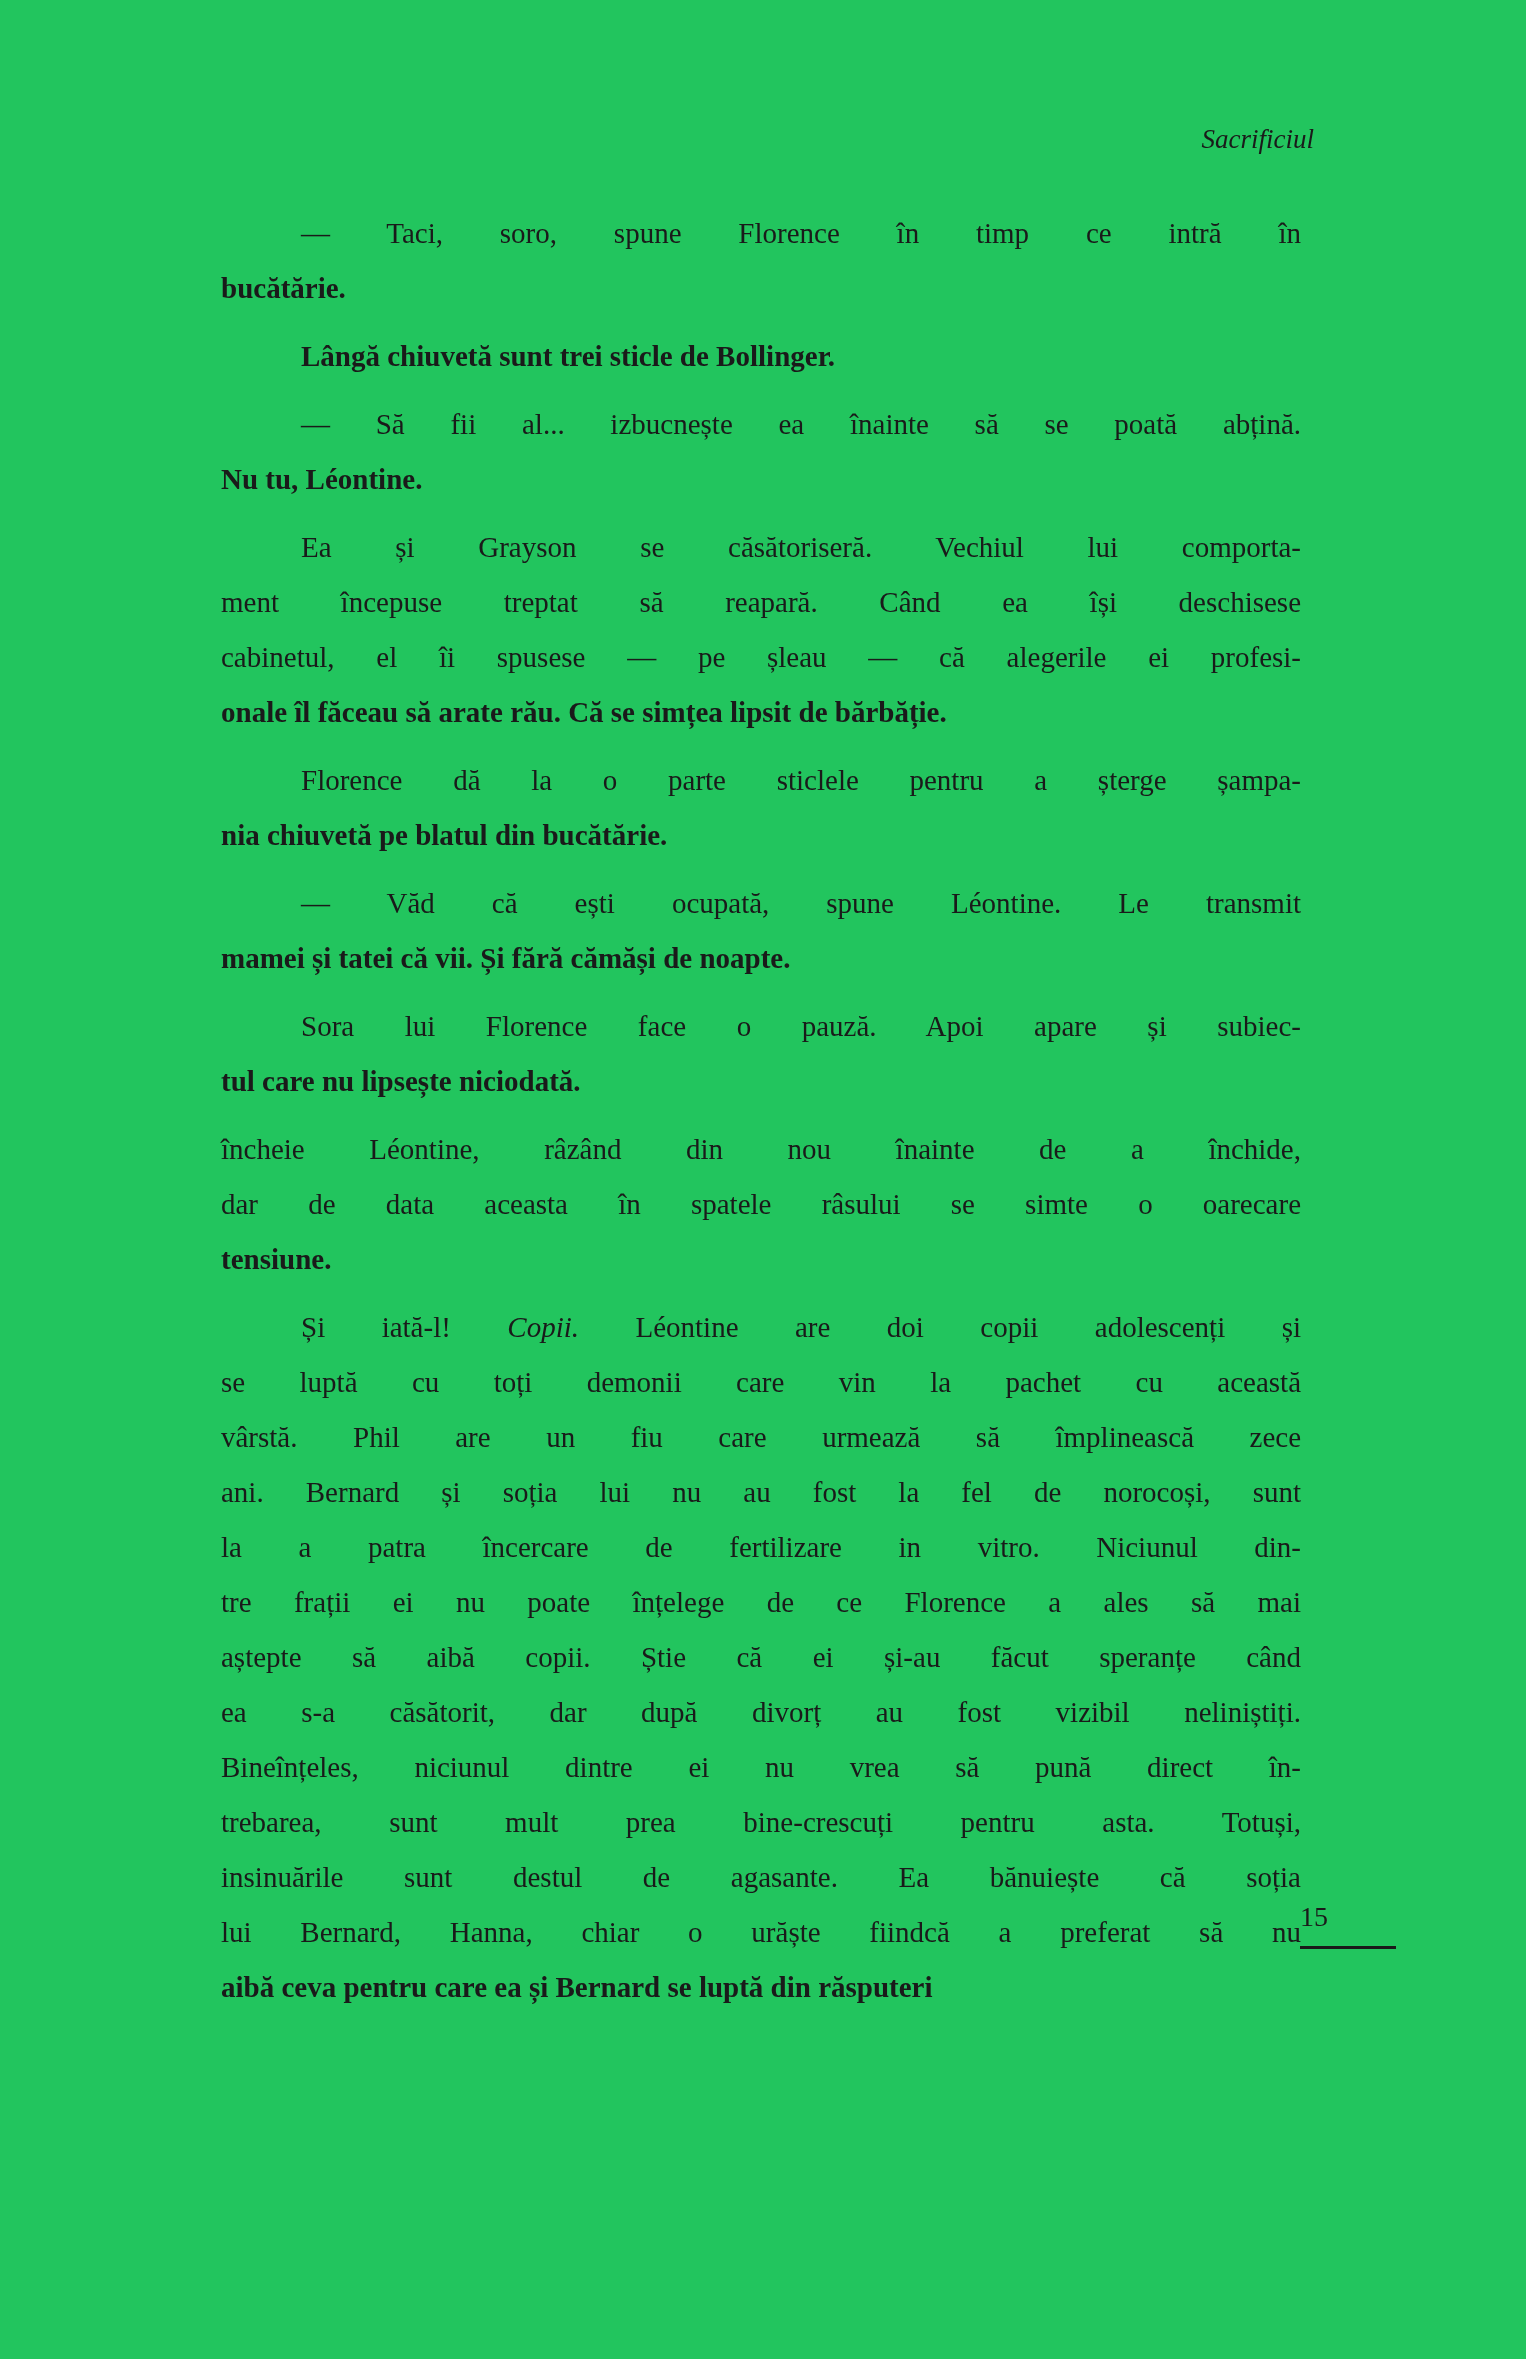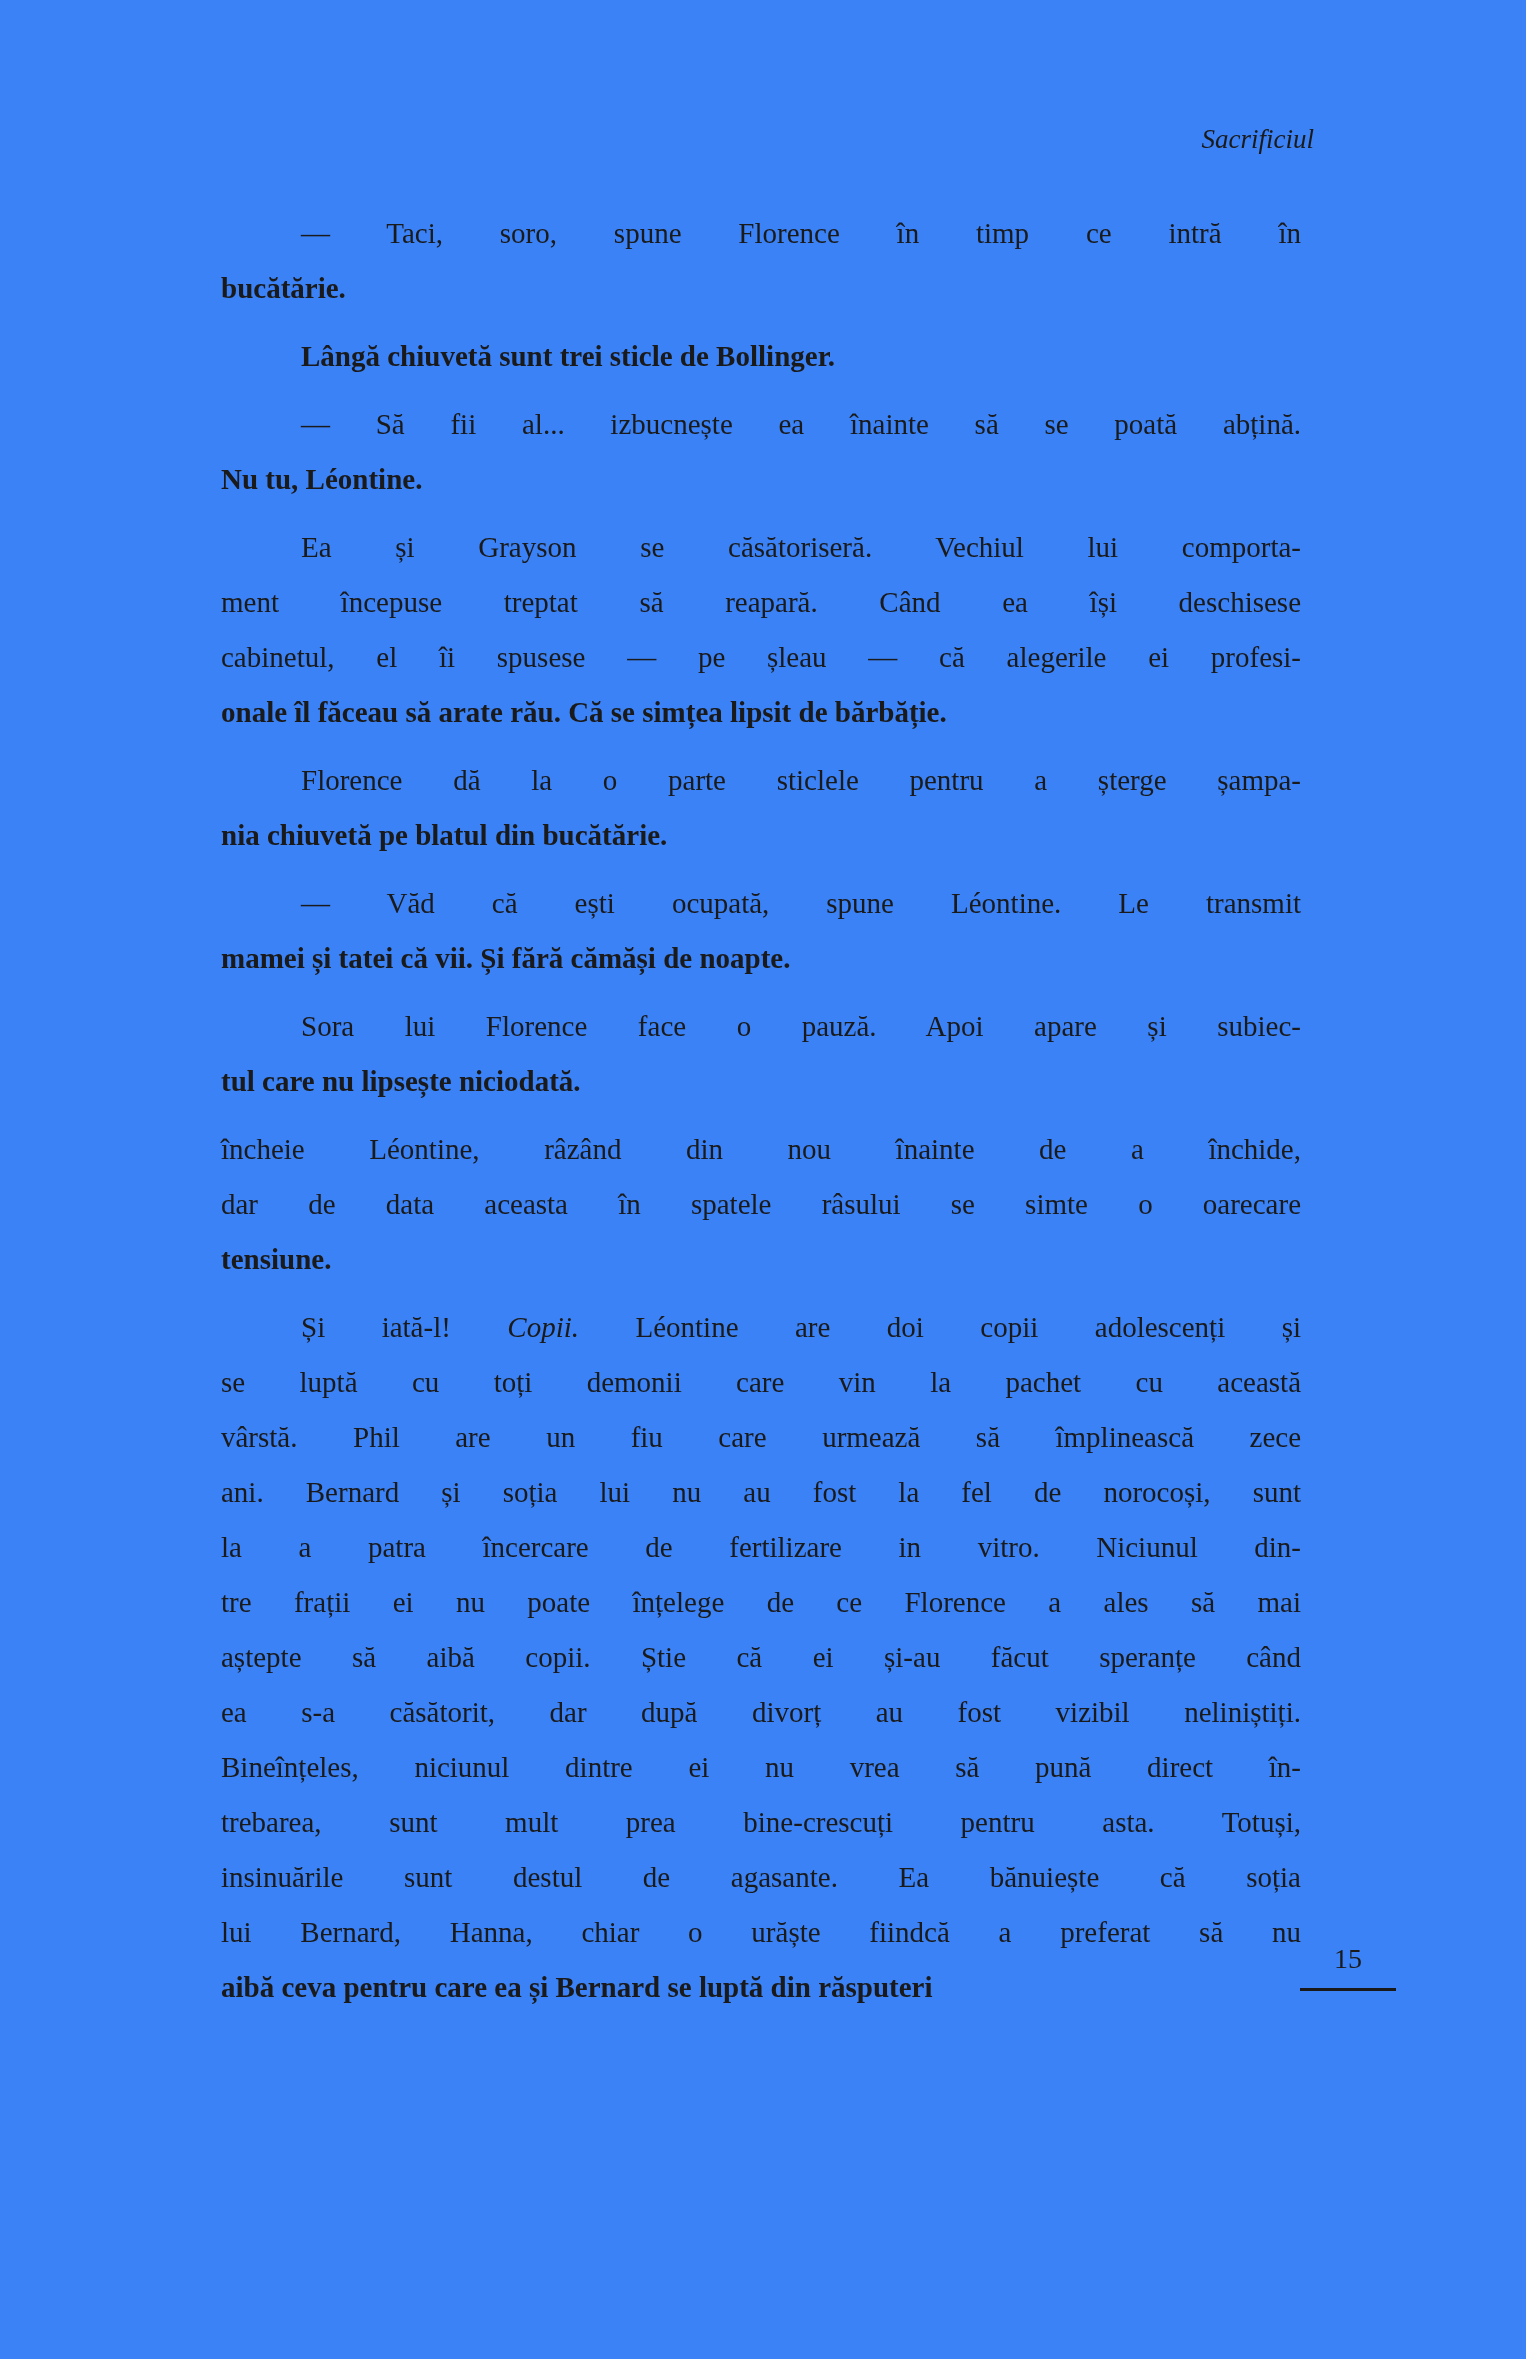--- a/index.html
+++ b/index.html
@@ -4,21 +4,21 @@
 <style>
   html, body {
     margin: 0;
     padding: 0;
     background: #ffffff;
   }
   .page {
     position: relative;
     width: 1526px;
     height: 2359px;
-    background: #3b82f6;
+    background: #22c55e;
     font-family: "Liberation Serif", serif;
     color: #1a1a1a;
     overflow: hidden;
   }
   .content {
     position: absolute;
     left: 208px;
     top: 122px;
     width: 1106px;
   }
@@ -48,24 +48,24 @@
   }
   .line.para-last {
     text-align-last: left;
     font-weight: bold;
   }
   .italic {
     font-style: italic;
   }
   .pagenum-block {
     position: absolute;
-    top: 1942px;
+    top: 1900px;
     left: 1300px;
     width: 96px;
-    text-align: center;
+    text-align: left;
     font-size: 28px;
     line-height: 34px;
     padding-bottom: 12px;
     border-bottom: 3px solid #1a1a1a;
     color: #1a1a1a;
   }
 </style>
 </head>
 <body>
 

